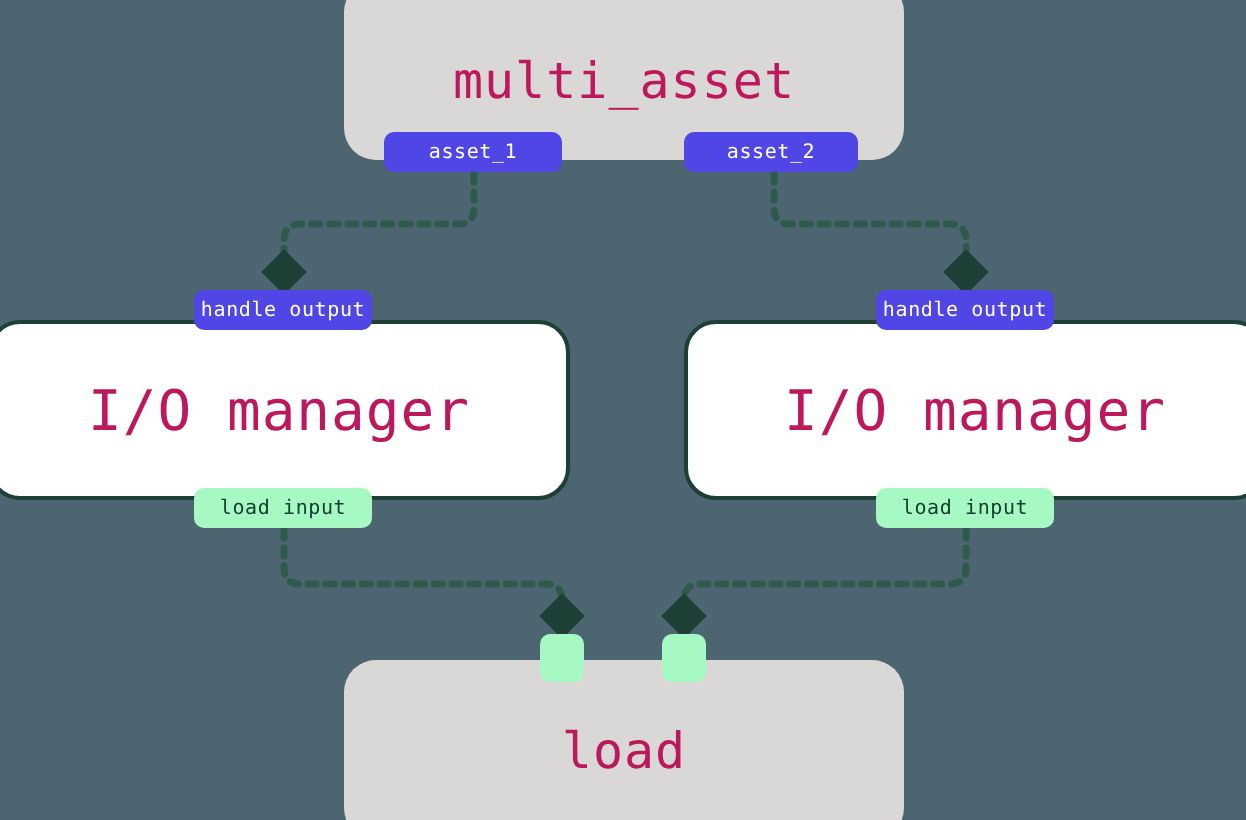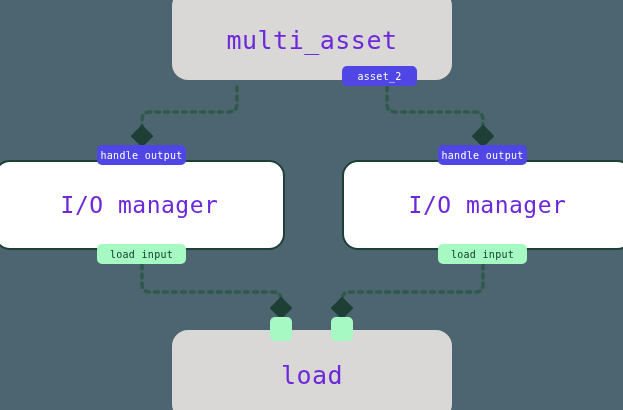--- a/index.html
+++ b/index.html
@@ -40,27 +40,27 @@
   .node-asset {
     background: #d9d8d6;
     border-radius: 16px;
   }
   .node-iomgr {
     background: #ffffff;
     border: 2px solid #1d3f36;
     border-radius: 16px;
   }
   .node-label {
-    color: #6d28d9;
+    color: #be185d;
     font-size: 25px;
     letter-spacing: 0.5px;
     white-space: nowrap;
   }
   .node-label.small {
-    font-size: 23px;
+    font-size: 28px;
   }
 
   
   #multi-asset {
     left: 172px;
     top: -10px;
     width: 280px;
     height: 90px;
   }
   #multi-asset .node-label { margin-top: 10px; }
@@ -106,21 +106,21 @@
     background: #4f46e5;
     color: #ffffff;
   }
   .badge-in {
     background: #a6f9c2;
     color: #13402f;
     justify-content: center;
   }
 
   #badge-asset1 { left: 192px; top: 66px; width: 89px; }
-  #badge-asset2 { left: 342px; top: 66px; width: 75px; }
+  #badge-asset2 { left: 342px; top: 66px; width: 87px; }
   #badge-ho-left  { left: 97px;  top: 145px; width: 89px; }
   #badge-ho-right { left: 438px; top: 145px; width: 89px; }
   #badge-li-left  { left: 97px;  top: 244px; width: 89px; }
   #badge-li-right { left: 438px; top: 244px; width: 89px; }
 
   
   .handle-square {
     position: absolute;
     width: 22px;
     height: 24px;
@@ -161,20 +161,23 @@
   </div>
 
   <div class="node node-iomgr" id="io-right">
     <span class="node-label small">I/O manager</span>
   </div>
 
   <div class="node node-asset" id="asset-bottom">
     <span class="node-label">load</span>
   </div>
 
+  <div class="badge badge-out" id="badge-asset1">
+    <span>asset_1</span>
+  </div>
 
   <div class="badge badge-out" id="badge-asset2">
     <span>asset_2</span>
   </div>
 
   <div class="badge badge-out" id="badge-ho-left">
     <span>handle output</span>
   </div>
 
   <div class="badge badge-out" id="badge-ho-right">

